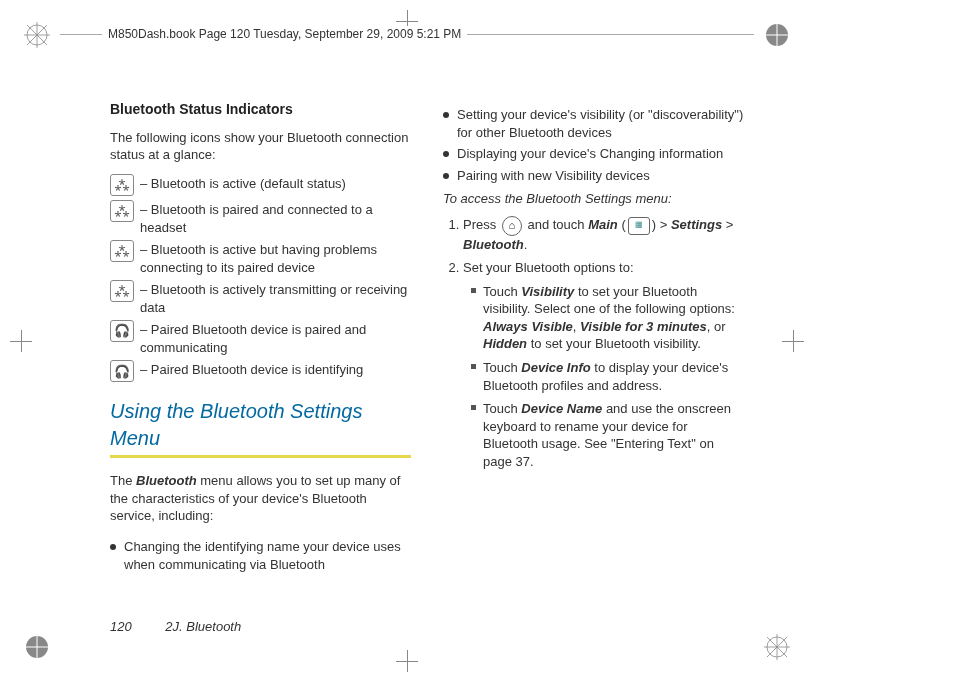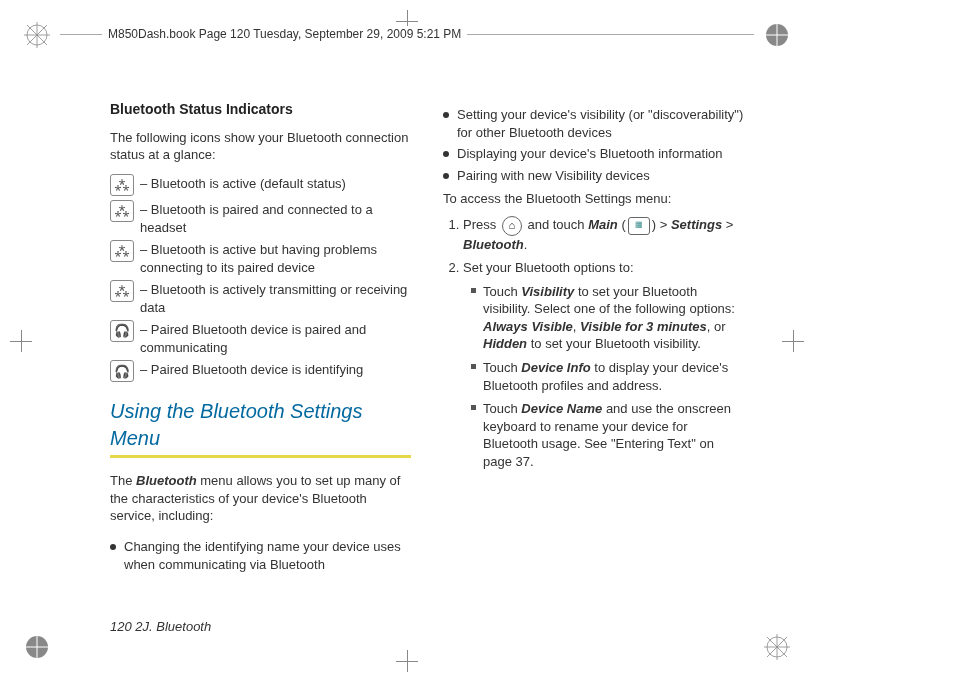--- a/index.html
+++ b/index.html
@@ -26,25 +26,25 @@
   .section-title{font-style:italic;font-size:20px;color:#0369a1;border-bottom:3px solid #e6d84a;padding-bottom:3px;margin:16px 0 14px 0}
   .emph{font-style:italic;font-weight:700}
   ul.bullets{list-style:none;margin:6px 0;padding:0}
   ul.bullets>li{position:relative;padding-left:14px;margin:4px 0}
   ul.bullets>li::before{content:"";position:absolute;left:0;top:6px;width:6px;height:6px;border-radius:50%;background:#333}
   ol.steps{margin:8px 0;padding-left:20px}
   ol.steps>li{margin:6px 0}
   ul.square{list-style:none;margin:6px 0 6px 8px;padding:0}
   ul.square>li{position:relative;padding-left:12px;margin:6px 0}
   ul.square>li::before{content:"";position:absolute;left:0;top:5px;width:5px;height:5px;background:#555}
-  .sub-h{margin:3px 0}
+  .sub-h{font-style:italic;margin:3px 0}
   .inline-icon{display:inline-flex;vertical-align:middle;width:18px;height:18px;border:1px solid #666;border-radius:50%;align-items:center;justify-content:center;margin:0 2px;font-size:11px}
   .inline-icon.sq{border-radius:3px;width:20px;height:16px;color:#388;font-size:8px}
   .footer{position:absolute;bottom:46px;left:110px;font-style:italic;color:#333;font-size:13px}
-  .footer .pn{}
+  .footer .pn{margin-right:30px}
 </style>
 </head>
 <body>
 
 <div class="page">
 
   <div class="corner-star tl"><svg width="30" height="30">
         <g stroke="#888" stroke-width="0.8" fill="none">
           <circle cx="15" cy="15" r="10"></circle>
           <line x1="15" y1="2" x2="15" y2="28"></line>
@@ -133,21 +133,21 @@
         <span>The </span><span class="emph">Bluetooth</span><span> menu allows you to set up many of the characteristics of your device's Bluetooth service, including:</span>
       </p>
       <ul class="bullets">
         <li>Changing the identifying name your device uses when communicating via Bluetooth</li>
       </ul>
     </div>
 
     <div class="col">
       <ul class="bullets">
         <li>Setting your device's visibility (or "discoverability") for other Bluetooth devices</li>
-        <li>Displaying your device's Bluetooth information</li>
+        <li>Displaying your device's Changing information</li>
         <li>Pairing with new Visibility devices</li>
       </ul>
 
       <p class="sub-h">To access the Bluetooth Settings menu:</p>
 
       <ol class="steps">
         <li>
           <span>Press </span><span class="inline-icon">⌂</span><span> and touch </span><span class="emph">Main</span><span> (</span><span class="inline-icon sq">▦</span><span>) &gt; </span><span class="emph">Settings</span><span> &gt; </span><span class="emph">Bluetooth</span><span>.</span>
         </li>
         <li>

